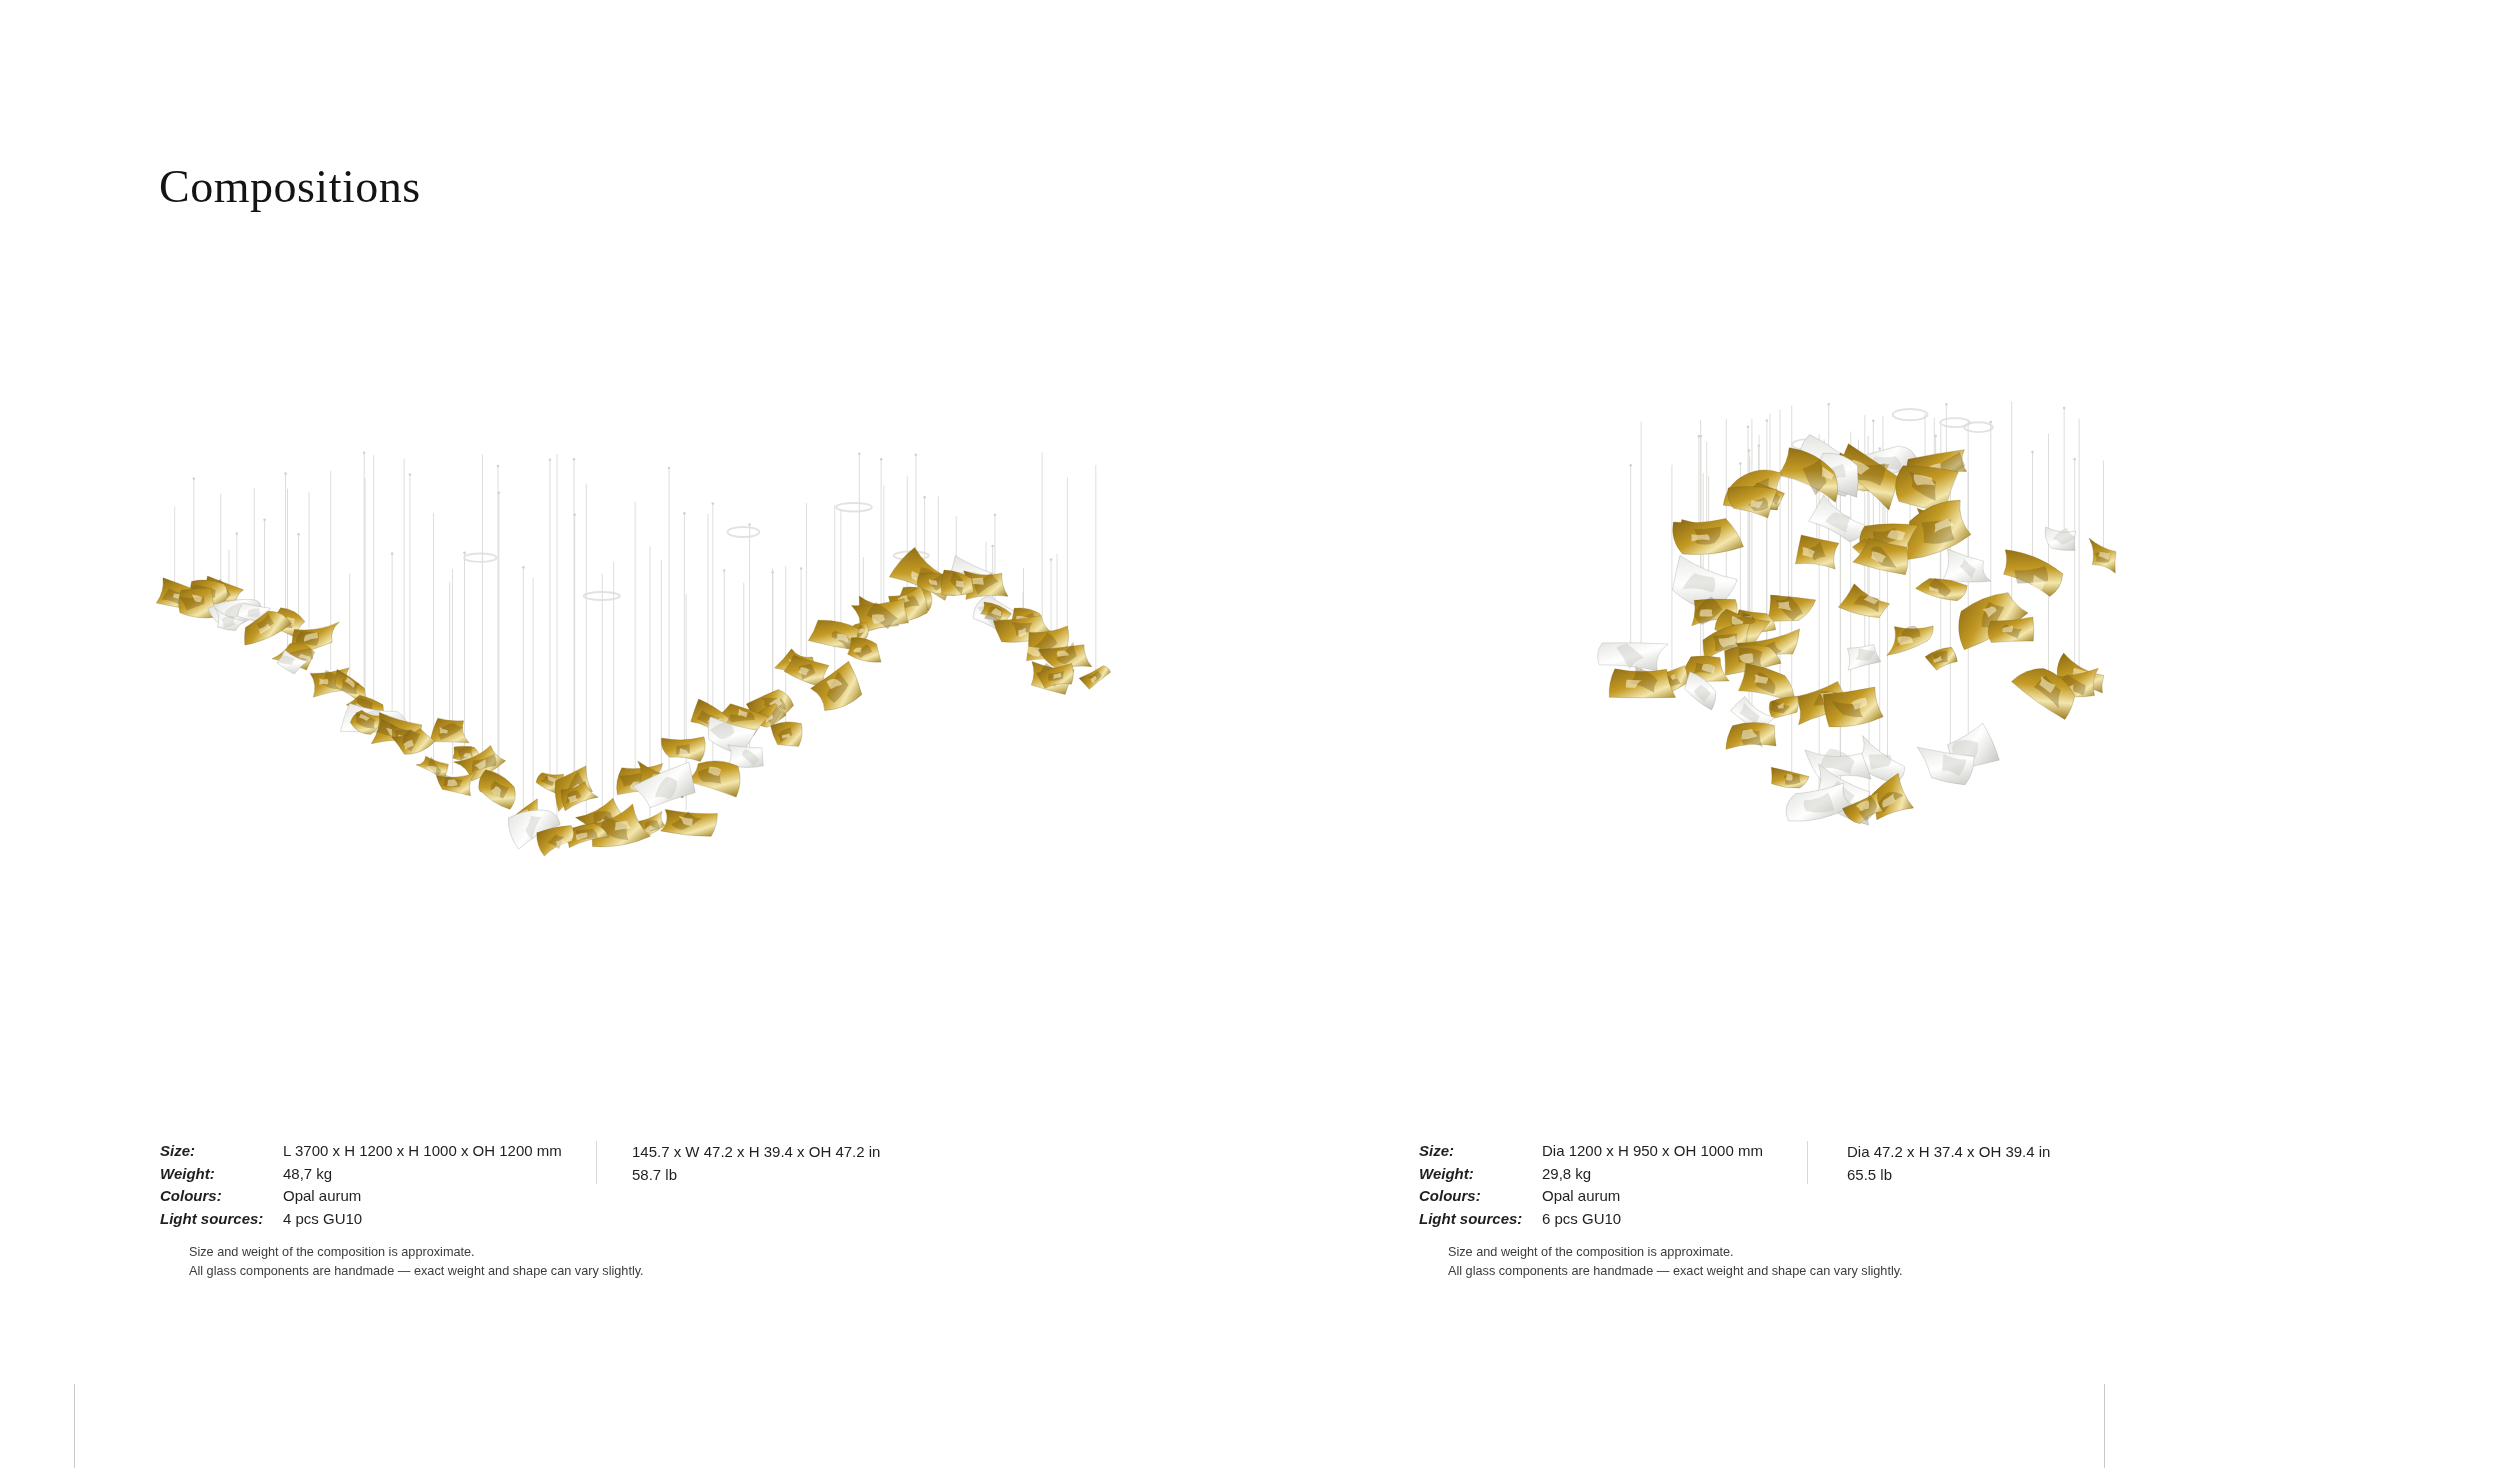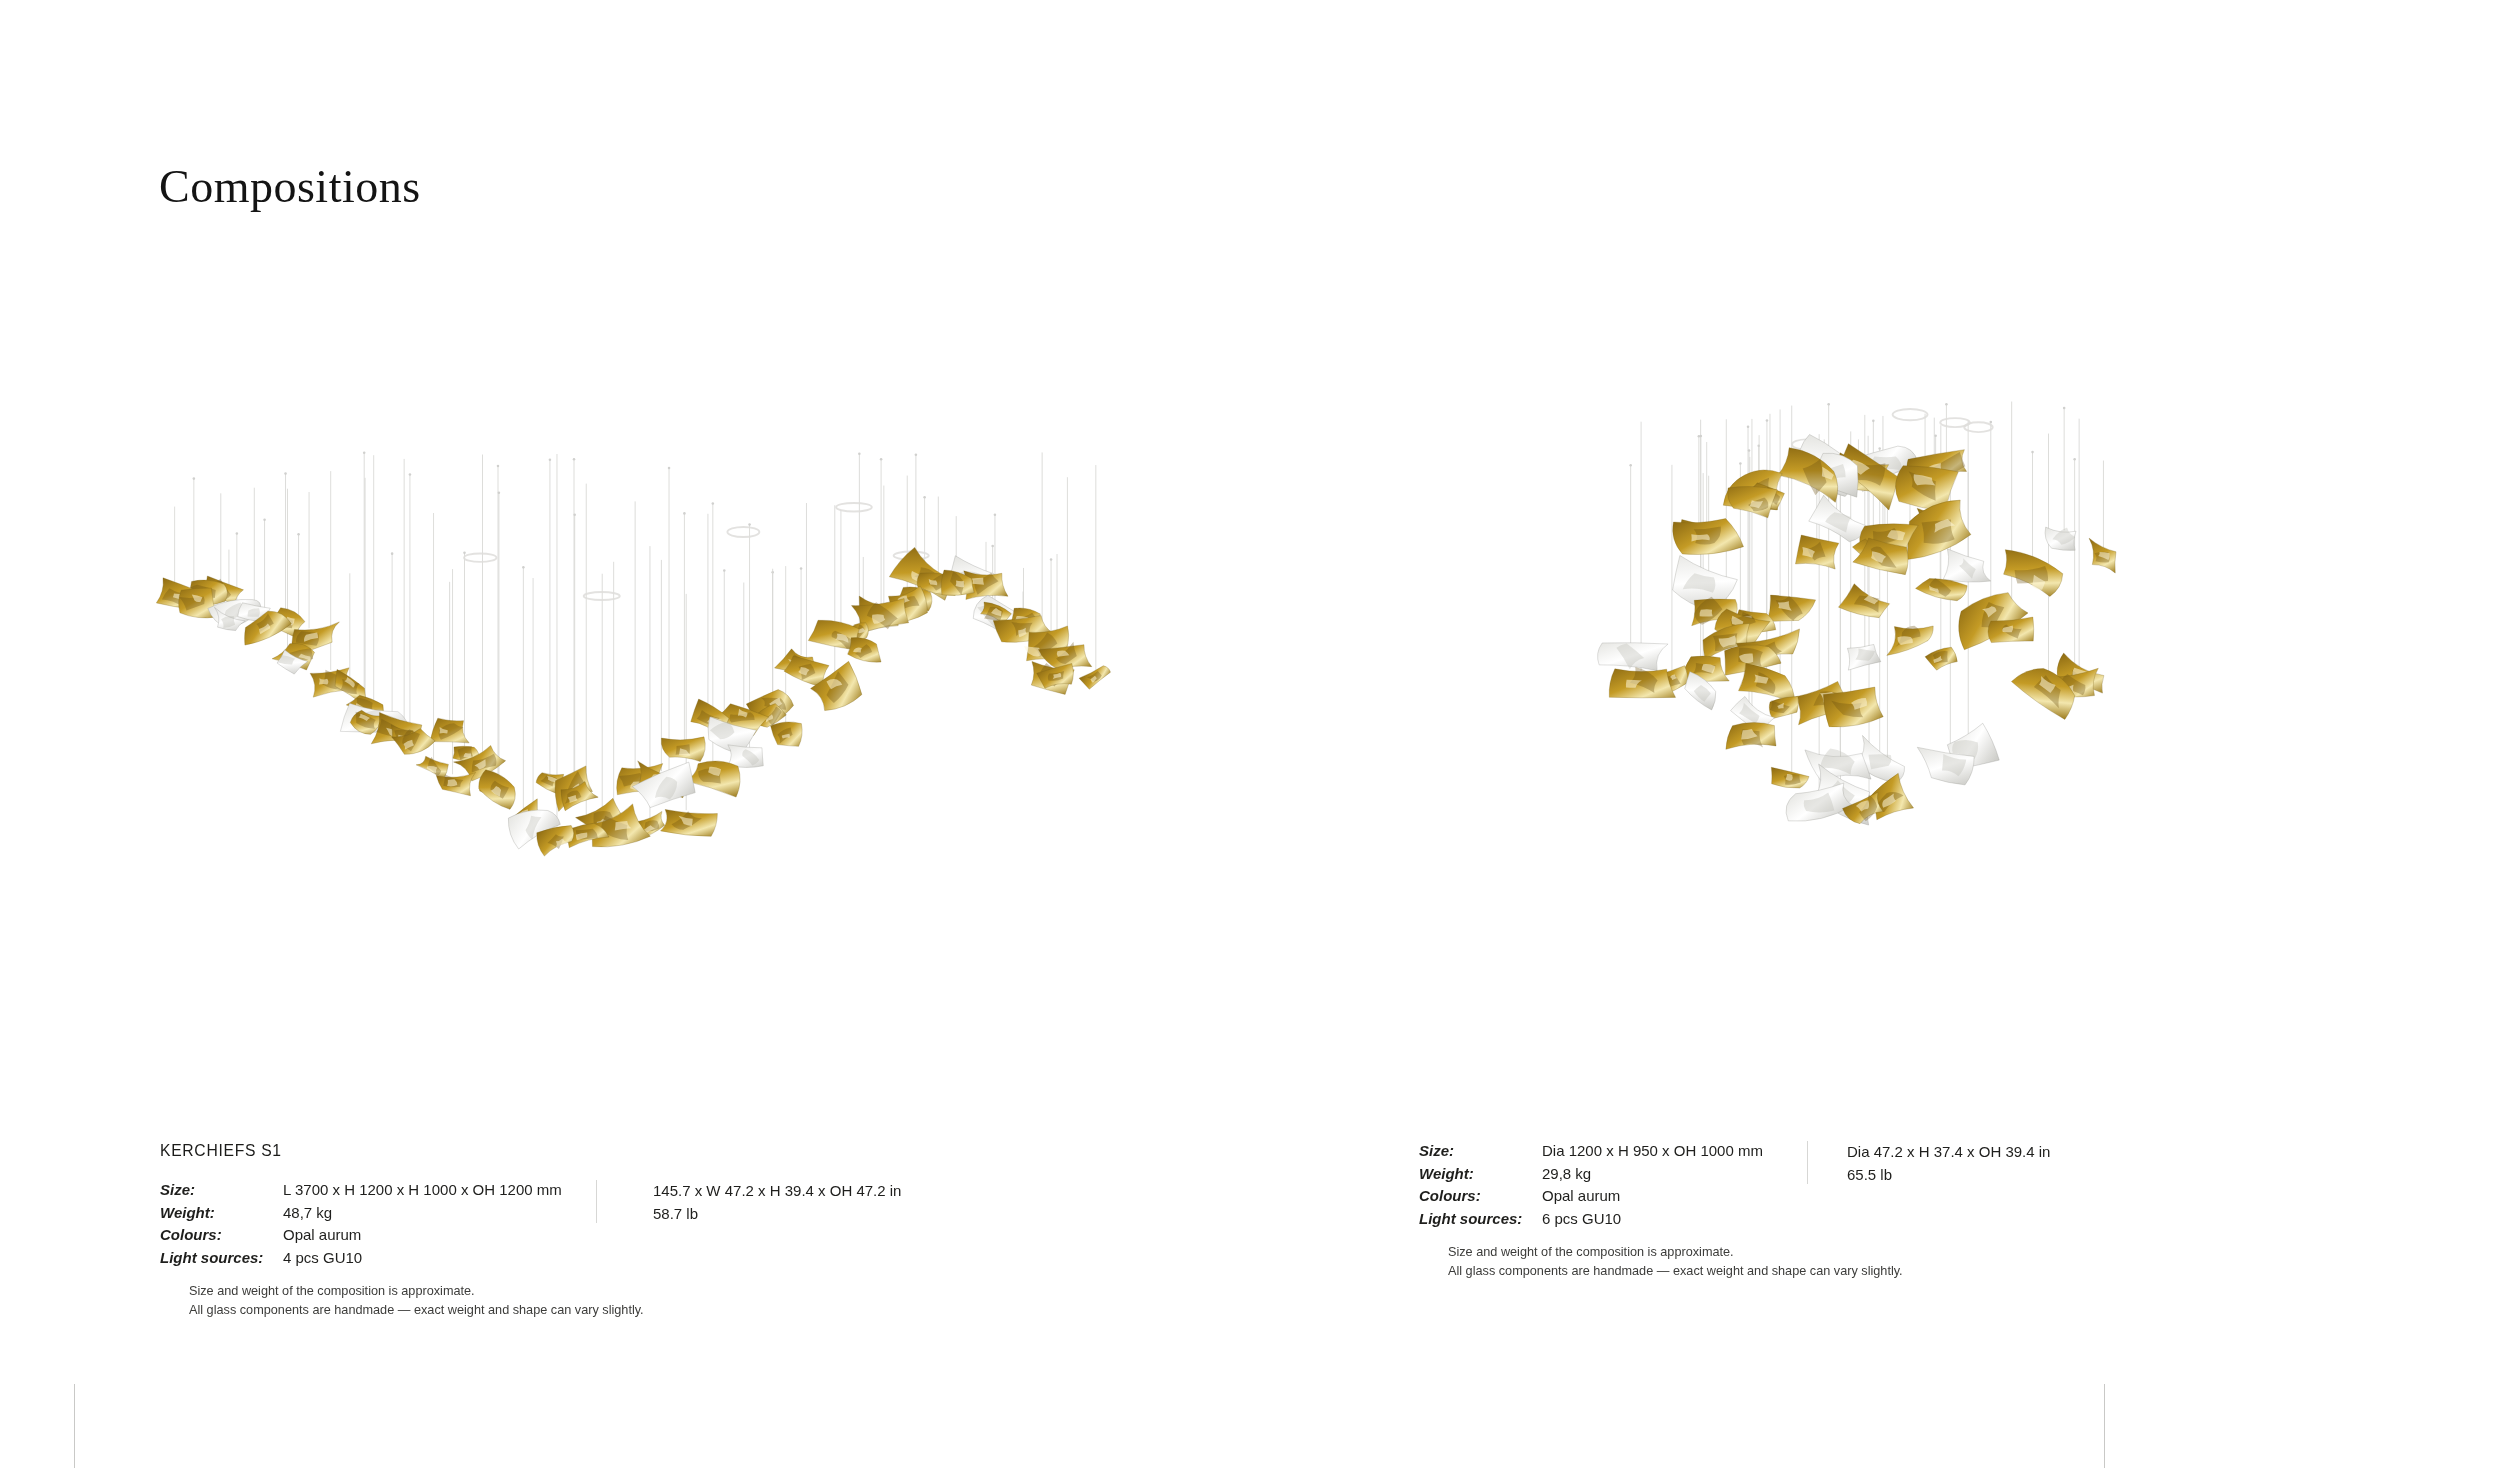--- a/index.html
+++ b/index.html
@@ -18,21 +18,21 @@
 
   .spec{position:absolute;width:765px;font-size:15px;line-height:22.5px;}
   .spec-s1{left:160px;top:1140px;}
   .spec-s2{left:1419px;top:1140px;}
   .spec-name{font-size:15.7px;letter-spacing:0.7px;font-weight:500;color:#1b1b19;margin:0 0 16.7px 0;}
   .spec-grid{position:relative;}
   .spec-row{display:flex;}
   .spec-lbl{width:123px;font-weight:700;flex:0 0 auto;font-style:italic;}
   .spec-val{flex:0 0 auto;}
   .imperial{position:absolute;top:1px;border-left:1px solid #d7d7d5;height:43px;}
-  .spec-s1 .imperial{left:436px;padding-left:56px;}
+  .spec-s1 .imperial{left:436px;padding-left:35px;}
   .spec-s2 .imperial{left:388px;padding-left:39px;}
   .notes{margin-top:12.7px;font-size:12.7px;line-height:19px;color:#3c3c3a;margin-left:29px;}
   .edge-mark{position:absolute;top:1384px;bottom:0;width:1px;background:#c9c9c7;}
   .edge-mark-left{left:74px;}
   .edge-mark-right{left:2104px;}
 </style>
 </head>
 <body>
 
 <div class="page">
@@ -524,21 +524,20 @@
         </g>
         <g transform="translate(418.3 418.0) rotate(-15.3)">
           <path d="M14.4 4.9 Q-2.2 3.4 -16.6 12.0 Q-21.9 -0.3 -17.8 -13.0 Q0.3 -14.6 18.0 -10.9 Q20.8 -2.0 14.4 4.9 Z" fill="url(#comp-s1-g)" stroke="rgba(120,95,20,0.45)" stroke-width="0.6"></path>
           <path d="M7.4 3.4 Q0.7 5.7 -6.4 6.4 Q-4.7 -0.4 -7.4 -6.9 Q-1.4 -5.2 4.8 -4.4 Q3.8 0.3 7.4 3.4 Z" transform="rotate(-42)" fill="#6b500e" opacity="0.33"></path>
           <path d="M7.2 2.8 Q0.8 3.3 -5.5 3.9 Q-3.1 1.4 -4.1 -2.0 Q-0.2 -1.1 3.2 -3.0 Q4.0 0.7 7.2 2.8 Z" transform="translate(2.9 2.5)" fill="#fdf6d8" opacity="0.55"></path>
         </g>
       </g>
     </svg>
 
   <section class="spec spec-s1">
-    <div class="spec-name">KERCHIEFS S1</div>
     <div class="spec-grid">
       <div class="spec-row">
         <span class="spec-lbl">Size:</span>
         <span class="spec-val">L 3700 x H 1200 x H 1000 x OH 1200 mm</span>
       </div>
       <div class="spec-row">
         <span class="spec-lbl">Weight:</span>
         <span class="spec-val">48,7 kg</span>
       </div>
       <div class="spec-row">

